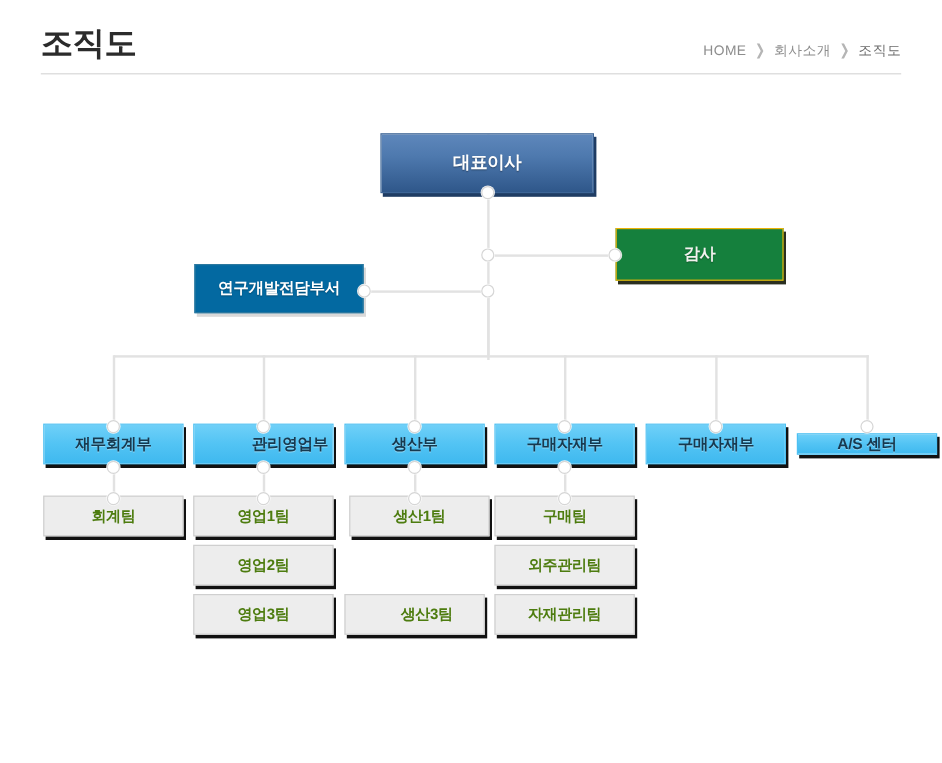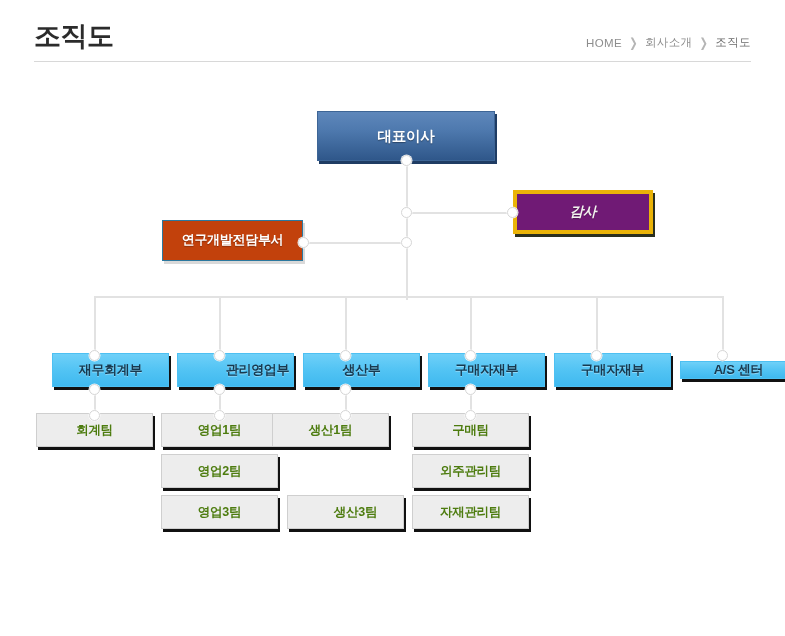--- a/index.html
+++ b/index.html
@@ -107,50 +107,48 @@
     background: linear-gradient(to bottom, #5e87bb 0%, #4e79ae 38%, #2f578a 100%);
     border: 1px solid #3d6596;
     color: #ffffff;
     font-size: 14.5px;
     font-weight: bold;
     text-shadow: 0 1px 1px rgba(0,0,0,0.35);
     box-shadow: 2px 3px 0 0 #1f3c63;
   }
 
   .box-audit {
-    background: #701a75;
-    border: 4px solid #eab308;
+    background: #15803d;
+    border: 1px solid #eab308;
     color: #f2f2ef;
     font-size: 13.5px;
     font-weight: bold;
     text-shadow: 0 1px 1px rgba(0,0,0,0.3);
     box-shadow: 2px 3px 0 0 #2a2f1f;
-    font-style: italic;
   }
 
   .box-rnd {
-    background: #c2410c;
+    background: #0369a1;
     border: 1px solid #2b789f;
     color: #ffffff;
     font-size: 13px;
     font-weight: bold;
     text-shadow: 0 1px 1px rgba(0,0,0,0.3);
     box-shadow: 2px 3px 0 0 #d9d9d9;
     text-align: right;
   }
 
   .box-dept {
     background: linear-gradient(to bottom, #6fd0f8 0%, #53c4f4 48%, #3fb9ef 100%);
     border: 1px solid #4dc0f2;
     color: #17394f;
     font-size: 13px;
     font-weight: bold;
     text-shadow: 0 1px 0 rgba(255,255,255,0.35);
     box-shadow: 2px 3px 0 0 #111111;
-    margin-left: 16px;
   }
 
   .box-team {
     background: #ededed;
     border: 1px solid #cfcfcf;
     color: #4d7c0f;
     font-size: 12.5px;
     font-weight: bold;
     box-shadow: 2px 3px 0 0 #111111;
   }
@@ -211,21 +209,21 @@
     <div class="box box-dept" style="left:412px; top:291px; width:117px; height:34px;">구매자재부</div>
     <div class="box box-dept" style="left:538px; top:291px; width:117px; height:34px;">구매자재부</div>
     <div class="box box-dept" style="left:664px; top:299px; width:117px; height:18px;">A/S 센터</div>
 
     <div class="box box-team" style="left:36px; top:351px; width:117px; height:34px;">회계팀</div>
 
     <div class="box box-team" style="left:161px; top:351px; width:117px; height:34px;">영업1팀</div>
     <div class="box box-team" style="left:161px; top:392px; width:117px; height:34px;">영업2팀</div>
     <div class="box box-team" style="left:161px; top:433px; width:117px; height:34px;">영업3팀</div>
 
-    <div class="box box-team" style="left:272px; top:351px; width:117px; height:34px;">생산1팀</div>
+    <div class="box box-team" style="left:291px; top:351px; width:117px; height:34px;">생산1팀</div>
     <div class="box box-team" style="left:287px; top:433px; width:117px; height:34px;padding-left:20px;">생산3팀</div>
 
     <div class="box box-team" style="left:412px; top:351px; width:117px; height:34px;">구매팀</div>
     <div class="box box-team" style="left:412px; top:392px; width:117px; height:34px;">외주관리팀</div>
     <div class="box box-team" style="left:412px; top:433px; width:117px; height:34px;">자재관리팀</div>
 
     <div class="node-dot" style="left:401px; top:93px;"></div>
 
     <div class="node-dot" style="left:401px; top:145px;"></div>
 

